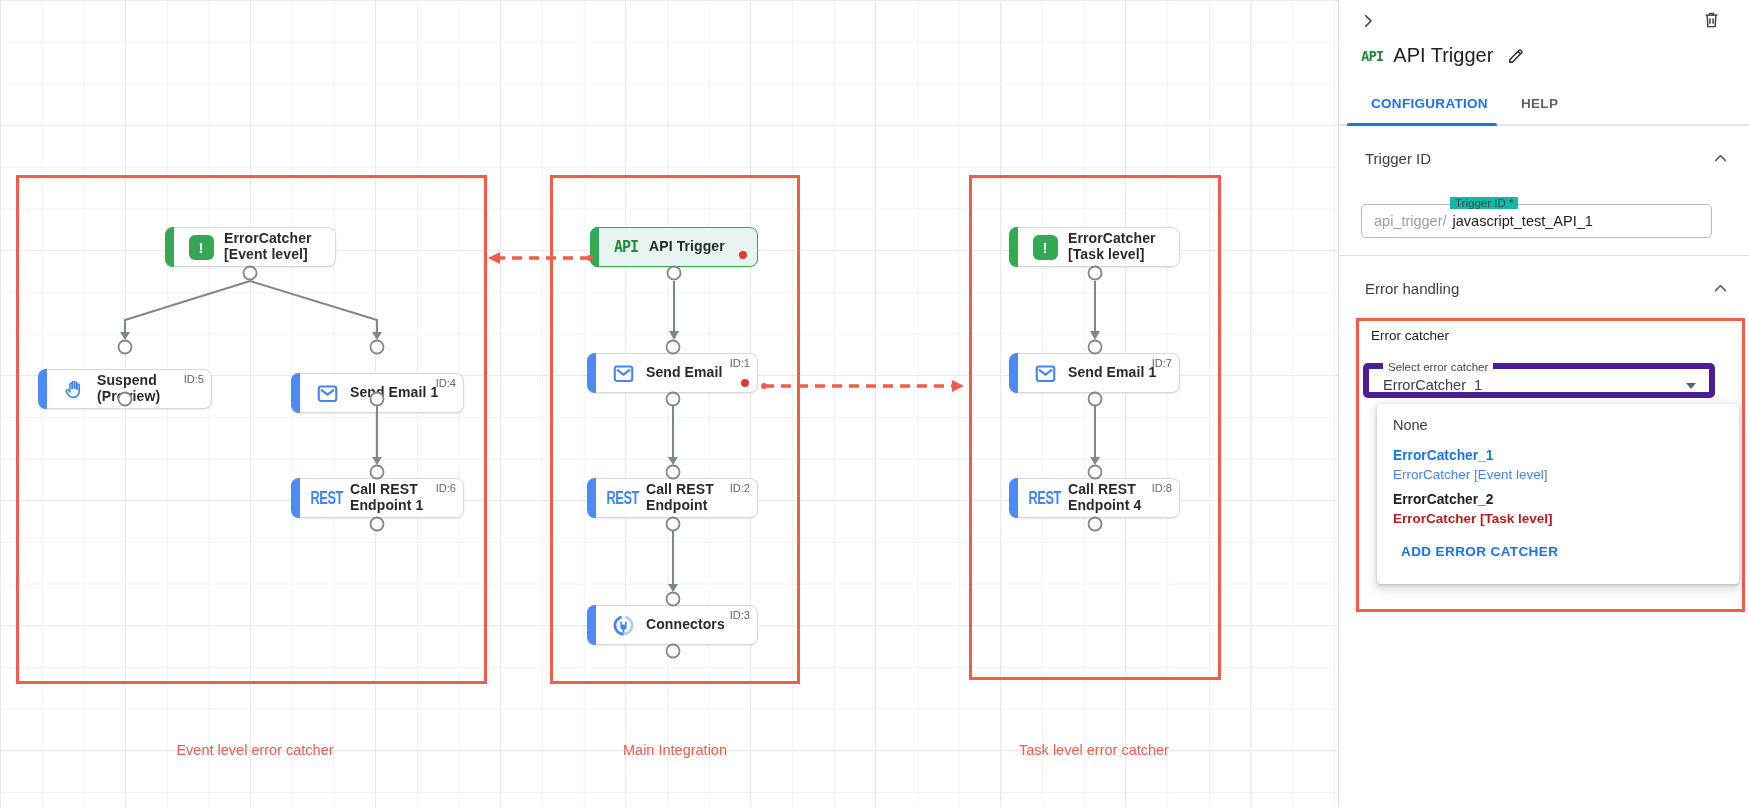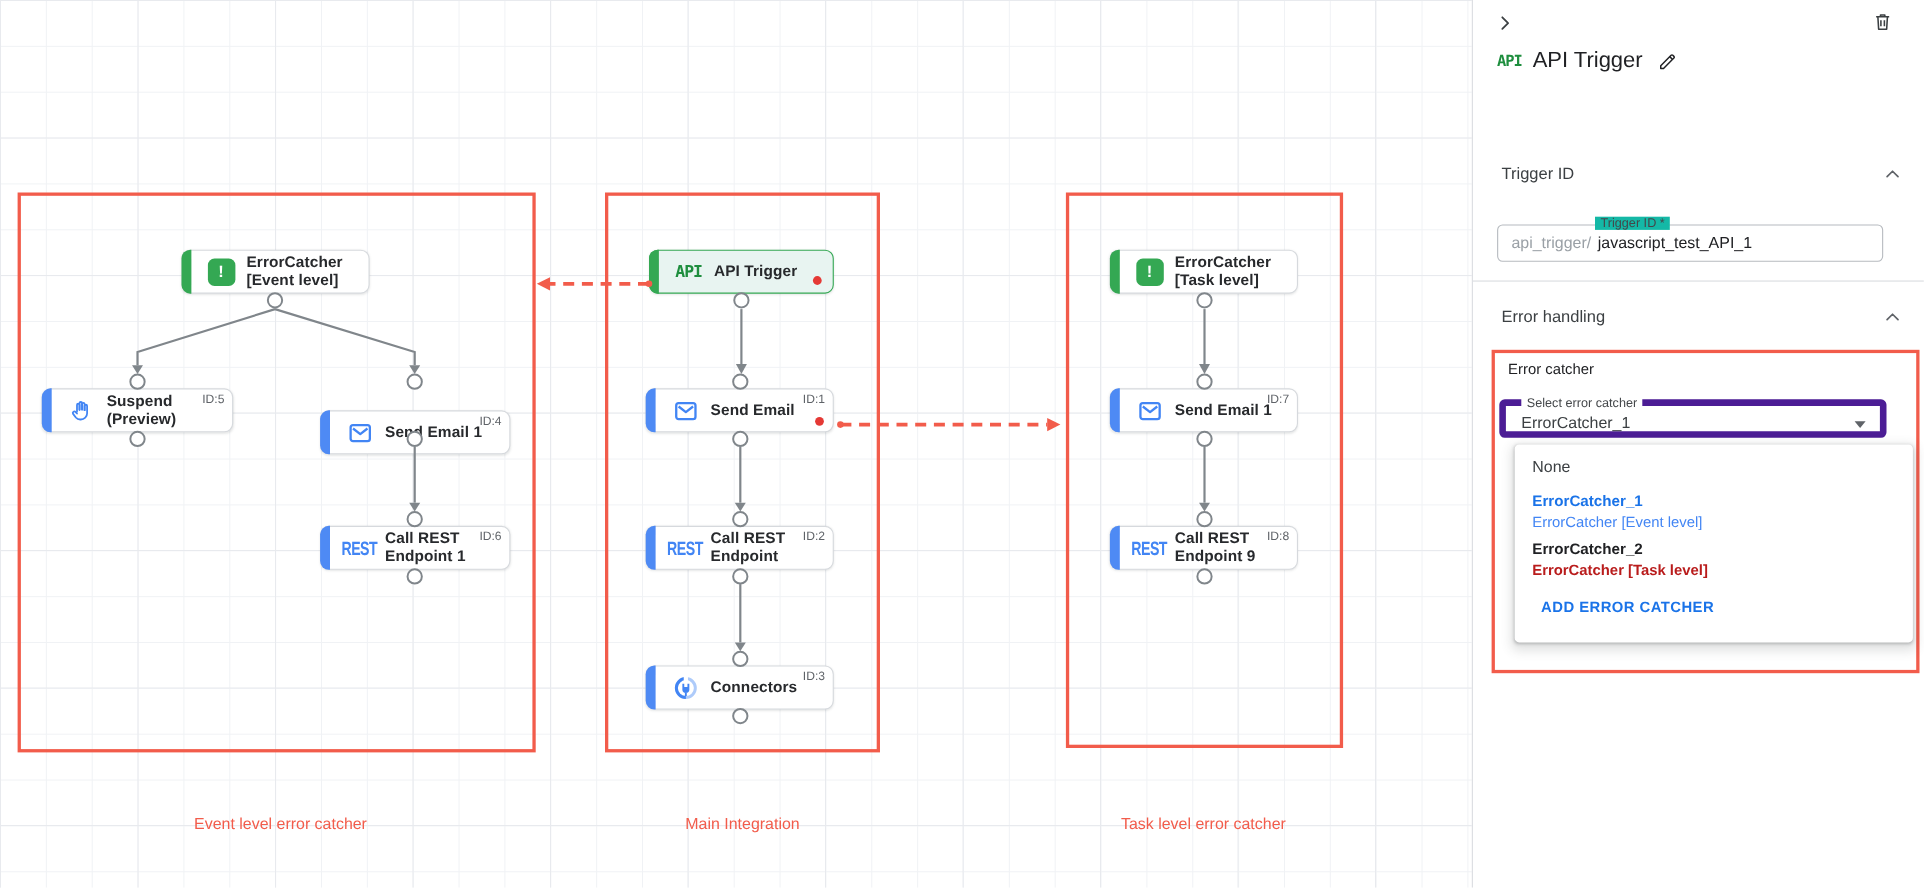--- a/index.html
+++ b/index.html
@@ -94,21 +94,21 @@
 
   <div class="node acc-green" style="left:165px;top:227px;width:171px;">
     <span class="bar"></span>
     <span class="icon">
         <span class="exc-ic">!</span>
       </span>
     <span class="label"><span>ErrorCatcher</span><br><span class="l2">[Event level]</span></span>
 
   </div>
 
-  <div class="node acc-blue" style="left:38px;top:353px;width:174px;">
+  <div class="node acc-blue" style="left:38px;top:369px;width:174px;">
     <span class="bar"></span>
     <span class="icon">
       <svg class="si" viewBox="0 0 24 24" width="23" height="23" fill="none" stroke="#4285f4" stroke-width="1.7" stroke-linecap="round" stroke-linejoin="round">
         <path d="M7.3 12.6 V6.4 a1.2 1.2 0 0 1 2.4 0 V11"></path>
         <path d="M9.7 11 V4.8 a1.2 1.2 0 0 1 2.4 0 V10.8"></path>
         <path d="M12.1 10.8 V5.6 a1.2 1.2 0 0 1 2.4 0 V11.4"></path>
         <path d="M14.5 11.4 V7.4 a1.2 1.2 0 0 1 2.4 0 V14.2 a6 6 0 0 1 -6 6 h-.6 a5.4 5.4 0 0 1 -4.1 -1.9 L3.6 14.9 a1.5 1.5 0 0 1 2.2 -2 l1.5 1.6"></path>
       </svg>
     </span>
     <span class="label"><span>Suspend</span><br><span class="l2">(Preview)</span></span>
@@ -203,21 +203,21 @@
     </span>
     <span class="label"><span>Send Email 1</span><br></span>
     <span class="nid">ID:7</span>
   </div>
 
   <div class="node acc-blue" style="left:1009px;top:478px;width:171px;">
     <span class="bar"></span>
     <span class="icon">
         <span class="rest-ic">REST</span>
       </span>
-    <span class="label"><span>Call REST</span><br><span class="l2">Endpoint 9</span></span>
+    <span class="label"><span>Call REST</span><br><span class="l2">Endpoint 4</span></span>
     <span class="nid">ID:8</span>
   </div>
 
   <svg class="overlay" width="1338" height="807">
     <g stroke="#80868b" stroke-width="2" fill="none">
       <line x1="674" y1="281" x2="674" y2="331"></line>
       <line x1="673" y1="406" x2="673" y2="457"></line>
       <line x1="673" y1="531" x2="673" y2="584"></line>
       <line x1="377" y1="406" x2="377" y2="457"></line>
       <line x1="1095" y1="281" x2="1095" y2="331"></line>
@@ -289,20 +289,25 @@
     <span class="api-ic">API</span>
     <h1 class="panel-title">API Trigger</h1>
     <span class="edit-ic">
       <svg class="si" viewBox="0 0 24 24" width="19" height="19" fill="none" stroke="#202124" stroke-width="1.7" stroke-linejoin="round">
         <path d="M3.5 17.3 V20.5 h3.2 L18.6 8.6 a1.4 1.4 0 0 0 0 -2 l-1.2 -1.2 a1.4 1.4 0 0 0 -2 0 z"></path>
         <path d="M13.8 6.9 l3.3 3.3"></path>
       </svg>
     </span>
   </div>
 
+  <div class="tabs">
+    <div class="tab active" style="left:32px;">CONFIGURATION</div>
+    <div class="tab" style="left:182px;">HELP</div>
+    <div class="tab-underline"></div>
+  </div>
 
   <div class="sec-head" style="top:150px;">Trigger ID</div>
   <span class="sec-chev" style="top:150px;">
     <svg class="si" viewBox="0 0 24 24" width="17" height="17" fill="none" stroke="#5f6368" stroke-width="2.2" stroke-linecap="round" stroke-linejoin="round">
         <polyline points="5,15 12,8 19,15"></polyline>
       </svg>
   </span>
 
   <div class="mfield">
     <span class="flabel">Trigger ID *</span>

